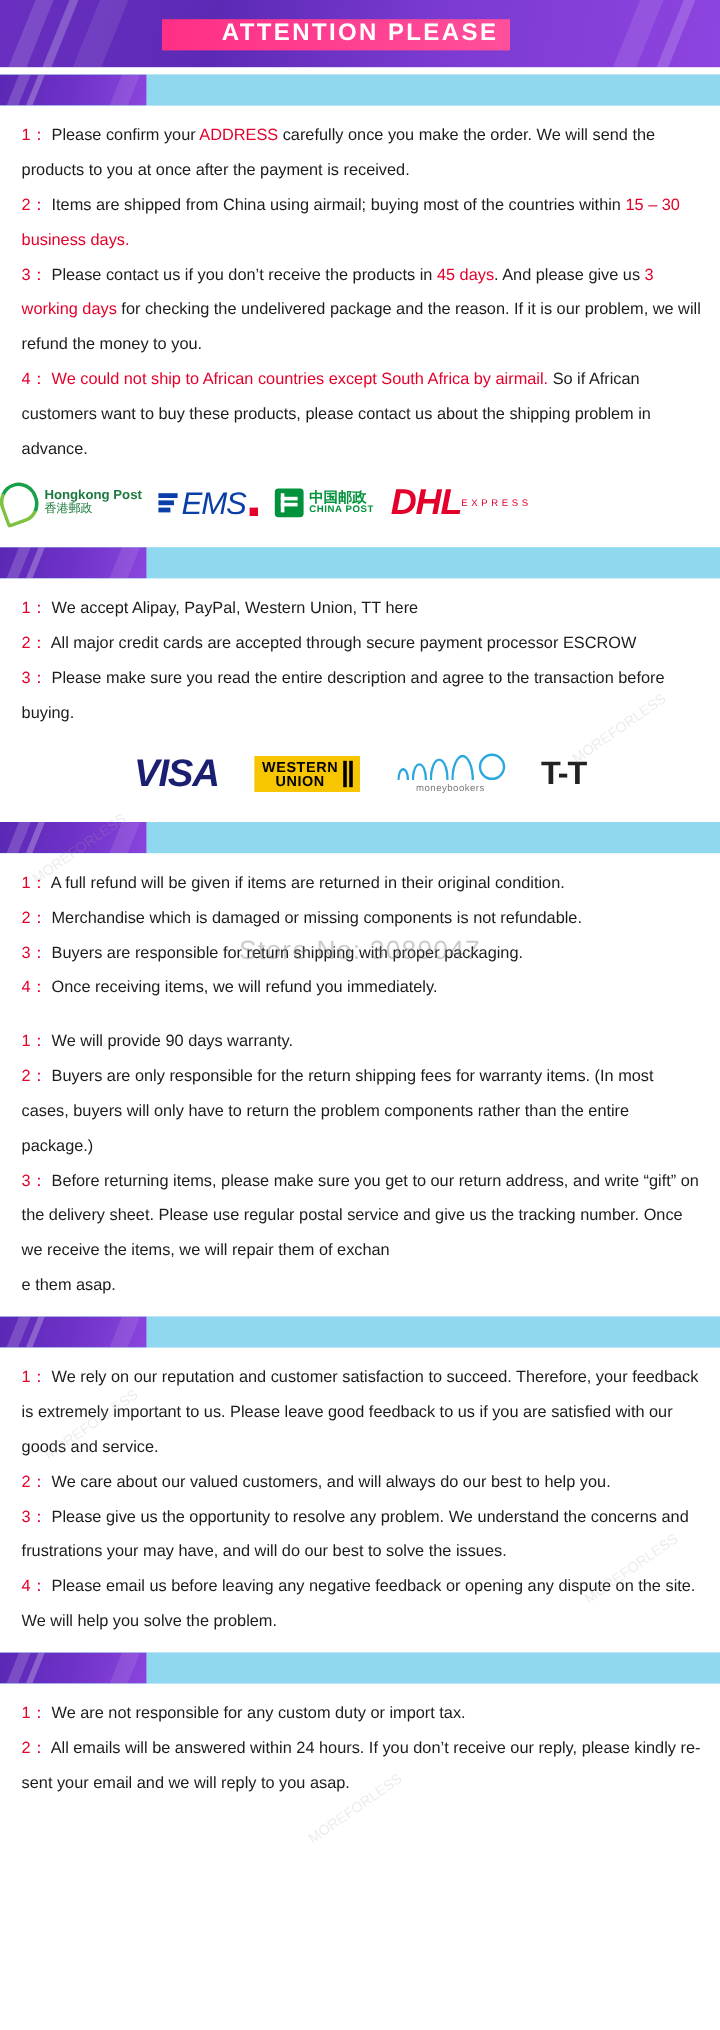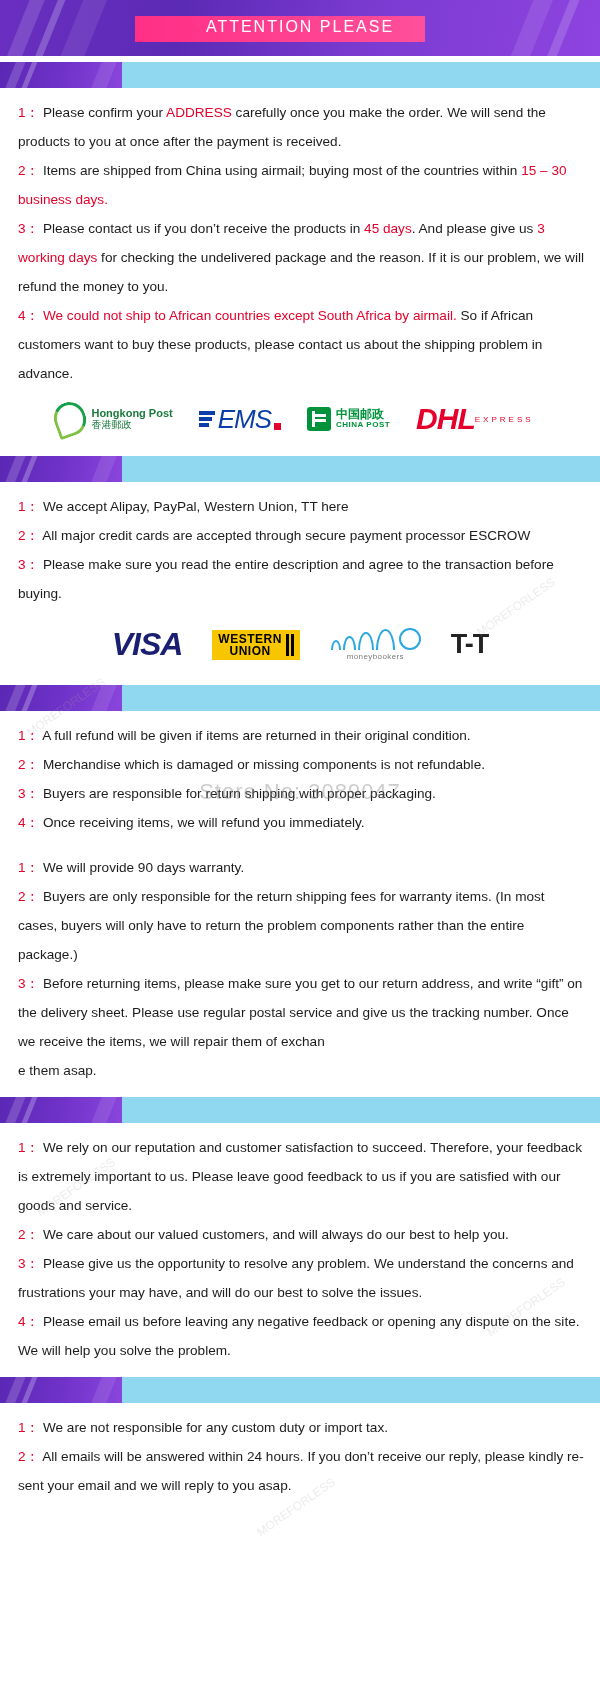--- a/index.html
+++ b/index.html
@@ -48,22 +48,22 @@
     background: #ff3b8e;
     background: linear-gradient(90deg,#ff2f86 0%, #ff4f9b 100%);
   }
   .banner-title {
     position: absolute;
     left: 0;
     top: 14px;
     width: 600px;
     text-align: center;
     color: #ffffff;
-    font-size: 16px;
-    font-weight: normal;
+    font-size: 20px;
+    font-weight: bold;
     letter-spacing: 2px;
     line-height: 26px;
   }
   
   .sec-head {
     position: relative;
     height: 26px;
     background: #8fd8ef;
     margin-top: 6px;
     overflow: hidden;
@@ -110,22 +110,22 @@
     font-size: 13.6px;
     line-height: 29px;
     margin: 0;
   }
   .num { color: #e4002b; }
   .red { color: #e4002b; }
   
   .logos {
     display: flex;
     align-items: center;
-    justify-content: center;
-    gap: 26px;
+    justify-content: flex-start;
+    gap: 14px;
     padding: 8px 12px 14px 0;
   }
   .logo { display: flex; align-items: center; }
   
   .hkpost { display: flex; align-items: center; gap: 5px; }
   .hk-swirl {
     width: 26px; height: 28px;
     border: 3px solid #17a04a;
     border-radius: 50% 50% 50% 10%;
     border-left-color: #7fc241;

